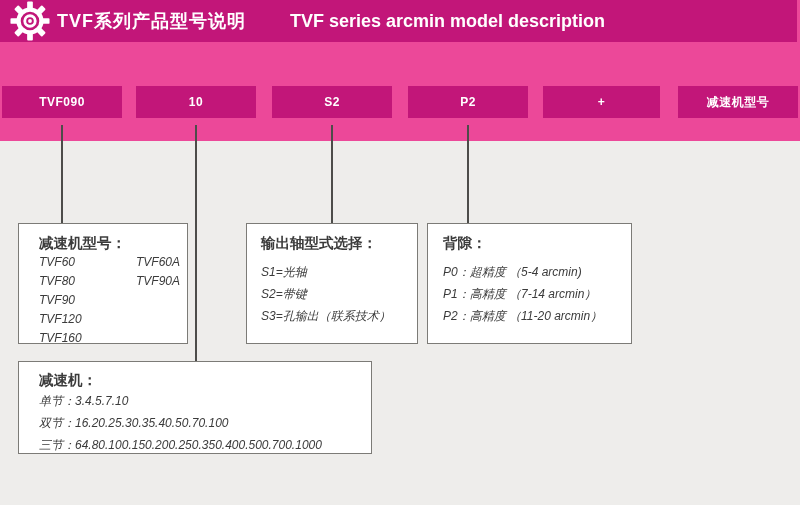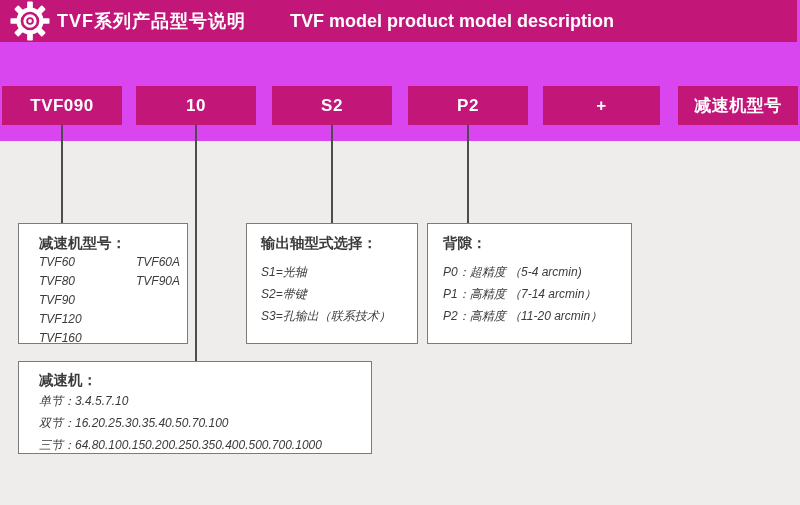--- a/index.html
+++ b/index.html
@@ -1,29 +1,29 @@
 <!DOCTYPE html>
 <html><head>
 <meta charset="utf-8">
 <style>
   html,body{margin:0;padding:0;background:#ffffff;}
   .stage{
-    position:relative;width:800px;height:505px;overflow:hidden;background:#d946ef;
+    position:relative;width:800px;height:505px;overflow:hidden;background:#ec4899;
     font-family:"Liberation Sans","DejaVu Sans",sans-serif;
   }
   
   .header{position:absolute;left:0;top:0;width:797px;height:42px;background:#C21679;}
   .gear{position:absolute;left:10px;top:1px;}
   .title-zh{position:absolute;left:57px;top:0;height:42px;line-height:42px;
     color:#ffffff;font-weight:bold;font-size:18px;letter-spacing:1px;white-space:nowrap;}
   .title-en{position:absolute;left:290px;top:0;height:42px;line-height:42px;
     color:#ffffff;font-weight:bold;font-size:18px;white-space:nowrap;}
   
-  .seg{position:absolute;top:86px;height:39px;background:#C21679;color:#ffffff;
-    font-weight:bold;font-size:17px;display:flex;align-items:center;justify-content:center;
+  .seg{position:absolute;top:86px;height:32px;background:#C21679;color:#ffffff;
+    font-weight:bold;font-size:12px;display:flex;align-items:center;justify-content:center;
     letter-spacing:0.5px;white-space:nowrap;}
   .s0{left:2px;width:120px}
   .s1{left:136px;width:120px}
   .s2{left:272px;width:120px}
   .s3{left:408px;width:120px}
   .s4{left:543px;width:117px}
   .s5{left:678px;width:120px}
   
   .panel{position:absolute;left:0;top:141px;width:800px;height:364px;background:#EEEDEB;}
   
@@ -67,21 +67,21 @@
         <rect x="18" y="0.5" width="6" height="8" rx="1" transform="rotate(180 21 21)"></rect>
         <rect x="18" y="0.5" width="6" height="8" rx="1" transform="rotate(225 21 21)"></rect>
         <rect x="18" y="0.5" width="6" height="8" rx="1" transform="rotate(270 21 21)"></rect>
         <rect x="18" y="0.5" width="6" height="8" rx="1" transform="rotate(315 21 21)"></rect>
       </g>
       <circle cx="21" cy="21" r="12" fill="none" stroke="#ffffff" stroke-width="4.5"></circle>
       <circle cx="21" cy="21" r="5.5" fill="none" stroke="#ffffff" stroke-width="3"></circle>
       <circle cx="21" cy="21" r="2" fill="#ffffff"></circle>
     </svg>
     <div class="title-zh">TVF系列产品型号说明</div>
-    <div class="title-en">TVF model product model description</div>
+    <div class="title-en">TVF series arcmin model description</div>
   </div>
 
   <div class="seg s0">TVF090</div>
   <div class="seg s1">10</div>
   <div class="seg s2">S2</div>
   <div class="seg s3">P2</div>
   <div class="seg s4">+</div>
   <div class="seg s5">减速机型号</div>
 
   <div class="panel"></div>

